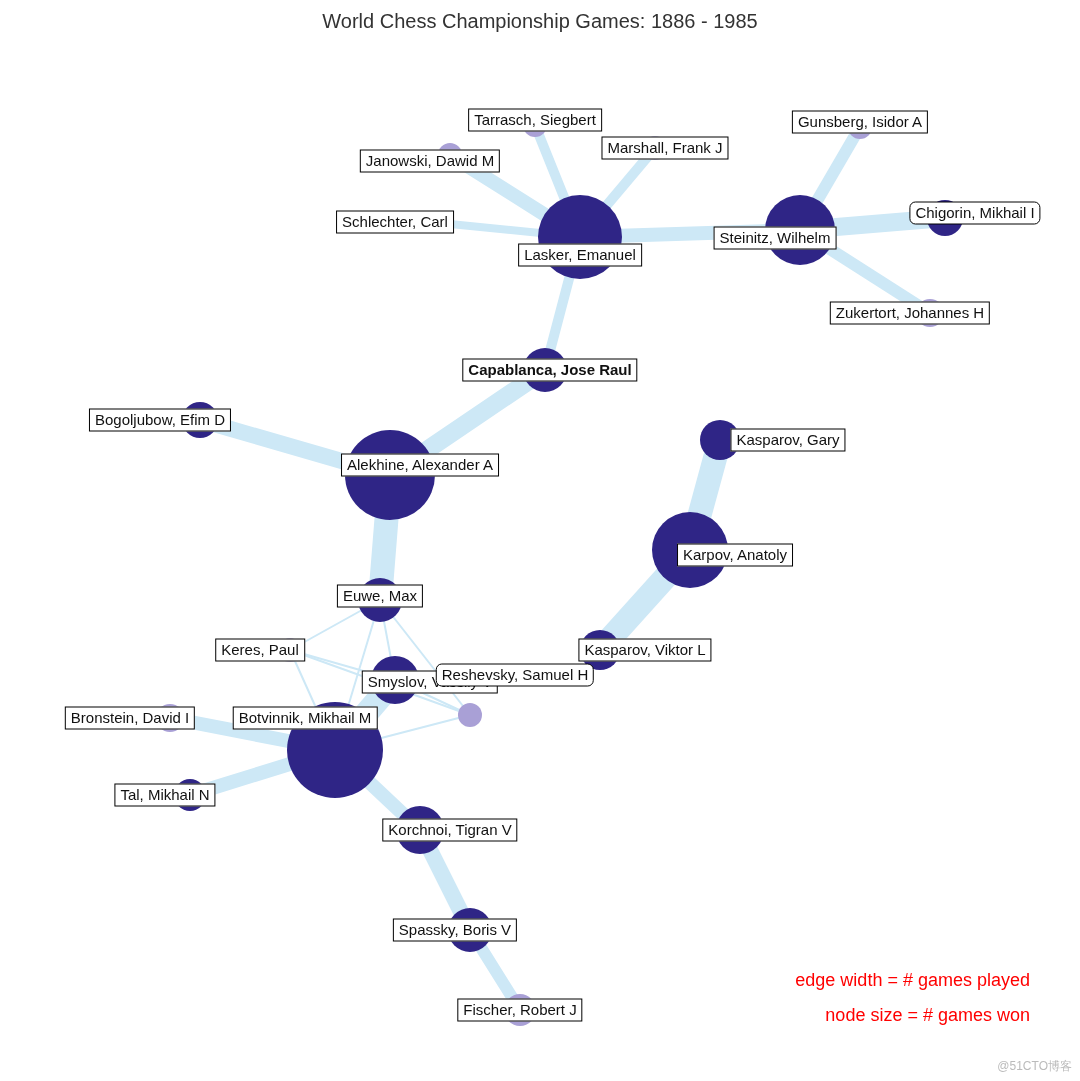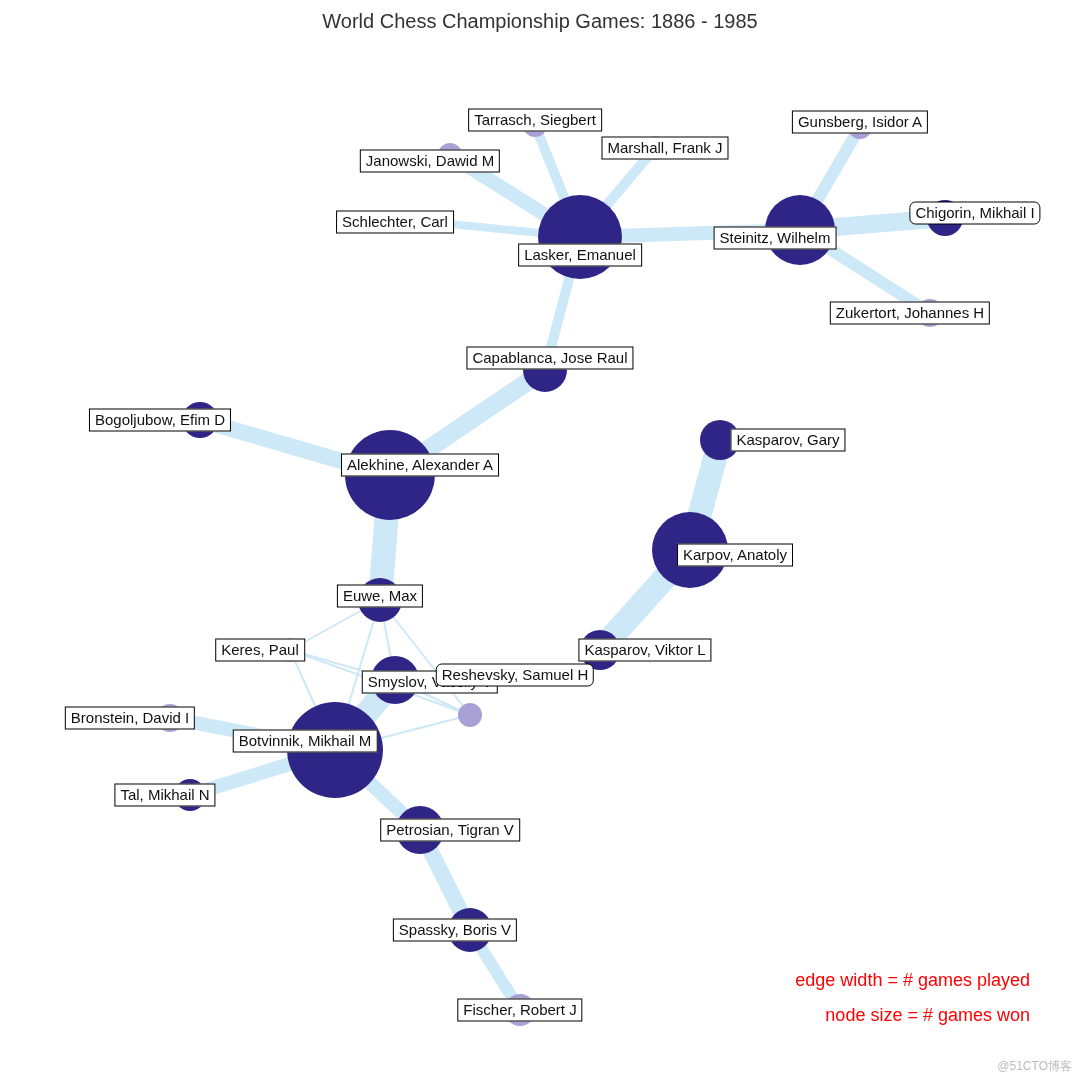--- a/index.html
+++ b/index.html
@@ -115,34 +115,34 @@
 <div id="labels-layer">
     <div class="node-label" style="left: 580px; top: 255px;">Lasker, Emanuel</div>
     <div class="node-label" style="left: 775px; top: 238px;">Steinitz, Wilhelm</div>
     <div class="node-label" style="left: 535px; top: 120px;">Tarrasch, Siegbert</div>
     <div class="node-label" style="left: 430px; top: 154px; margin-top: 7px;">Janowski, Dawid M</div>
     <div class="node-label" style="left: 665px; top: 148px;">Marshall, Frank J</div>
     <div class="node-label" style="left: 860px; top: 122px;">Gunsberg, Isidor A</div>
     <div class="node-label" style="left: 975px; top: 213px; border-radius: 6px;">Chigorin, Mikhail I</div>
     <div class="node-label" style="left: 910px; top: 313px;">Zukertort, Johannes H</div>
     <div class="node-label" style="left: 395px; top: 222px;">Schlechter, Carl</div>
-    <div class="node-label" style="left: 550px; top: 358px;">Capablanca, Jose Raul</div>
+    <div class="node-label" style="left: 550px; top: 370px; font-weight: bold;">Capablanca, Jose Raul</div>
     <div class="node-label" style="left: 420px; top: 465px;">Alekhine, Alexander A</div>
     <div class="node-label" style="left: 160px; top: 420px;">Bogoljubow, Efim D</div>
     <div class="node-label" style="left: 788px; top: 440px;">Kasparov, Gary</div>
     <div class="node-label" style="left: 735px; top: 555px;">Karpov, Anatoly</div>
     <div class="node-label" style="left: 645px; top: 650px;">Kasparov, Viktor L</div>
     <div class="node-label" style="left: 380px; top: 596px;">Euwe, Max</div>
     <div class="node-label" style="left: 260px; top: 650px;">Keres, Paul</div>
     <div class="node-label" style="left: 430px; top: 682px;">Smyslov, Vassily V</div>
     <div class="node-label" style="left: 515px; top: 675px; border-radius: 6px;">Reshevsky, Samuel H</div>
     <div class="node-label" style="left: 130px; top: 718px;">Bronstein, David I</div>
-    <div class="node-label" style="left: 305px; top: 741px;">Botvinnik, Mikhail M</div>
+    <div class="node-label" style="left: 305px; top: 718px;">Botvinnik, Mikhail M</div>
     <div class="node-label" style="left: 165px; top: 795px;">Tal, Mikhail N</div>
-    <div class="node-label" style="left: 450px; top: 830px;">Petrosian, Tigran V</div>
+    <div class="node-label" style="left: 450px; top: 830px;">Korchnoi, Tigran V</div>
     <div class="node-label" style="left: 455px; top: 930px;">Spassky, Boris V</div>
     <div class="node-label" style="left: 520px; top: 1010px;">Fischer, Robert J</div>
   </div>
 
 <div class="legend" style="bottom:90px;">edge width = # games played</div>
 <div class="legend" style="bottom:55px;">node size = # games won</div>
 
 <div class="watermark">@51CTO博客</div>
 
 </body></html>

